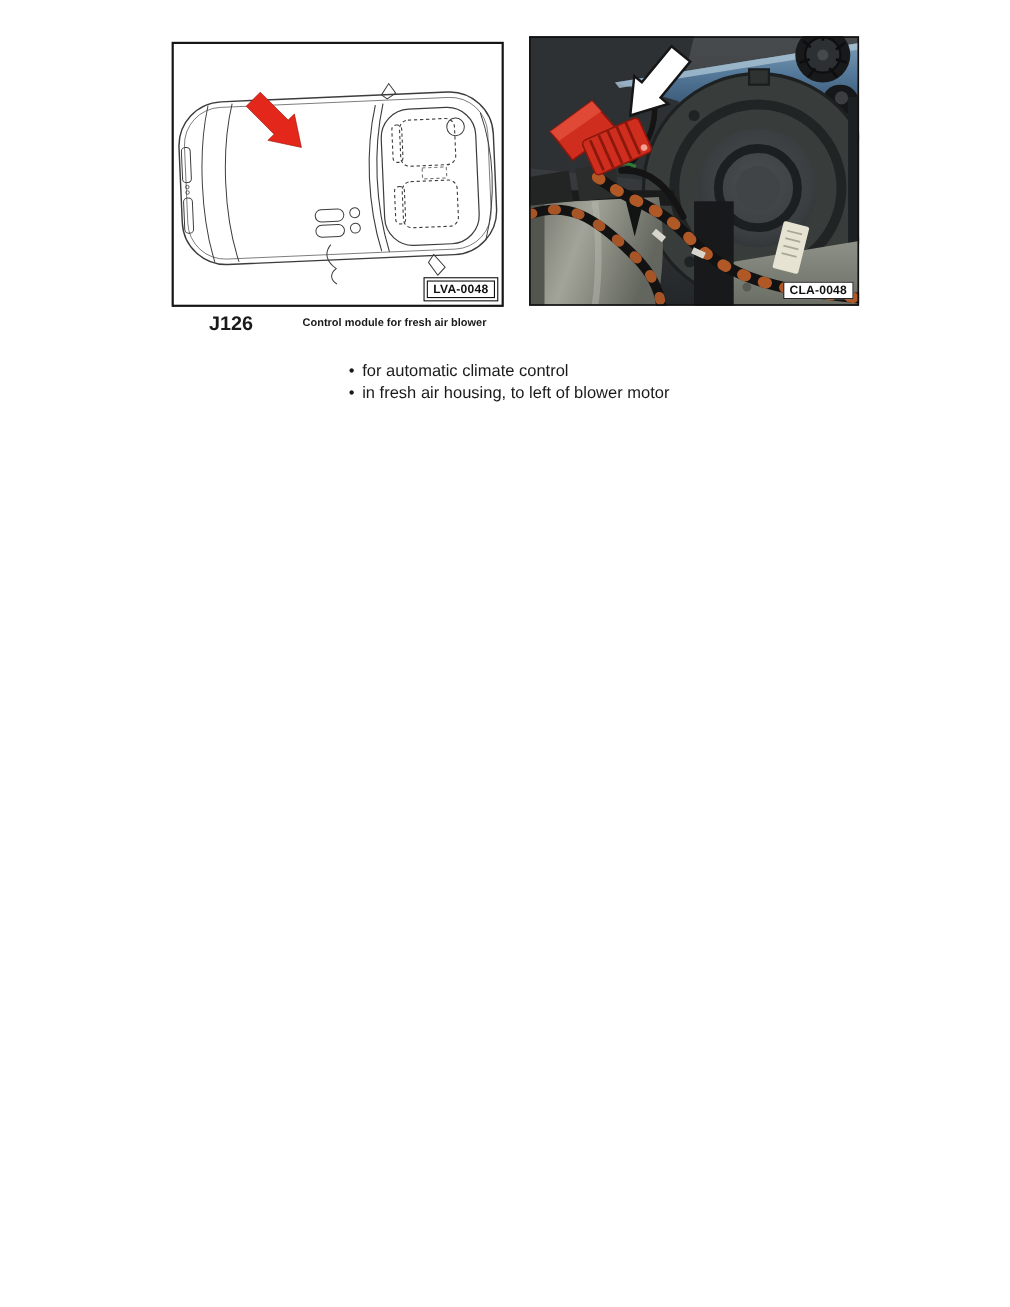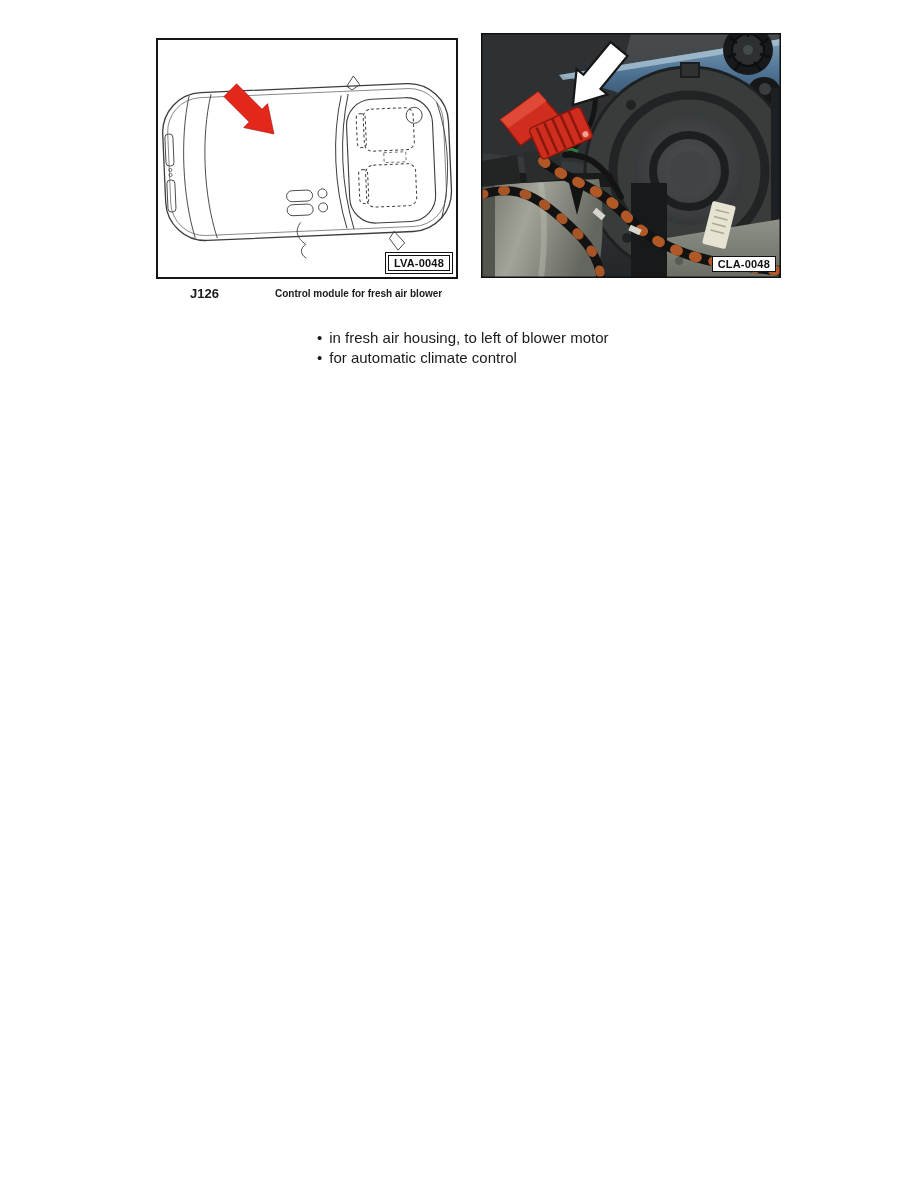--- a/index.html
+++ b/index.html
@@ -34,21 +34,21 @@
     white-space:nowrap;
   }
   .fig-label.double{
     box-shadow:0 0 0 2px #ffffff, 0 0 0 3px #111111;
   }
 
   
   .entry-row{position:absolute;left:0;top:285px;width:918px;}
   .entry-code{
     position:absolute;left:190px;top:0;
-    font-weight:bold;font-size:13px;line-height:18px;
+    font-weight:bold;font-size:18px;line-height:18px;
   }
   .entry-title{
     position:absolute;left:275px;top:0;
     font-weight:bold;font-size:10px;line-height:18px;
   }
   ul.entry-bullets{
     position:absolute;left:317px;top:328px;
     margin:0;padding:0;list-style:none;
   }
   ul.entry-bullets li{
@@ -230,17 +230,17 @@
     </svg>
     <span class="fig-label" style="right:5px;bottom:6px;">CLA-0048</span>
   </div>
 
   <div class="entry-row">
     <span class="entry-code">J126</span>
     <span class="entry-title">Control module for fresh air blower</span>
   </div>
 
   <ul class="entry-bullets">
+    <li>for automatic climate control</li>
     <li>in fresh air housing, to left of blower motor</li>
-    <li>for automatic climate control</li>
   </ul>
 
 </div>
 
 </body></html>

